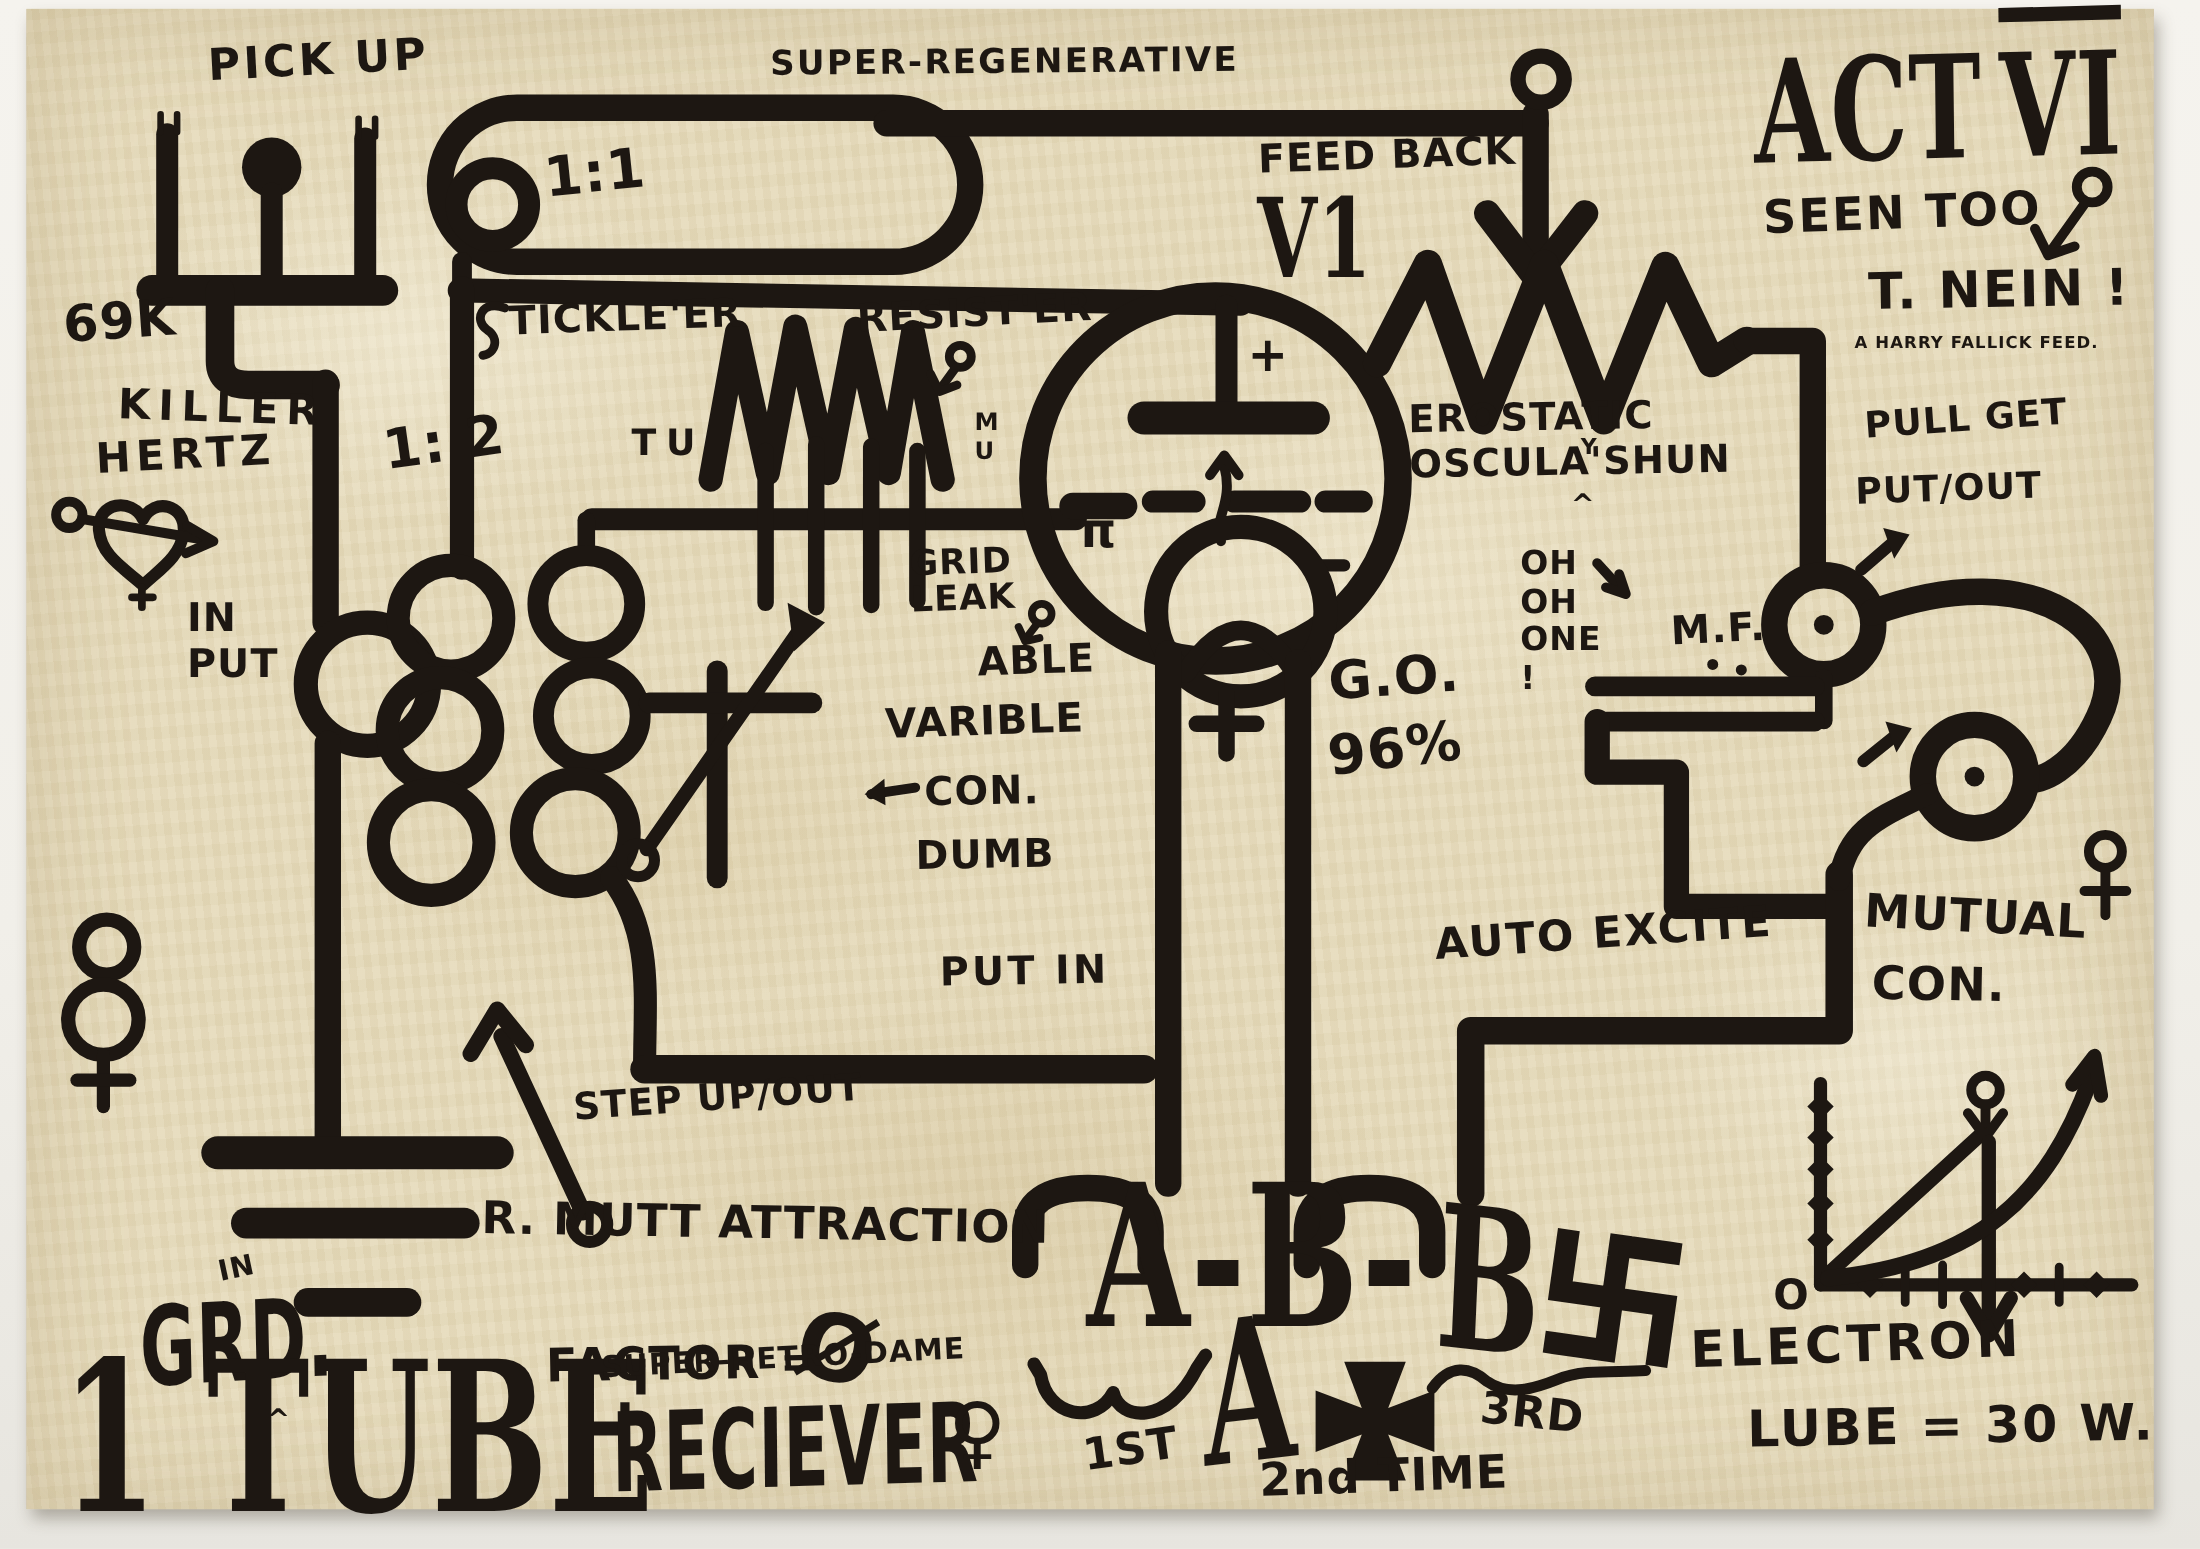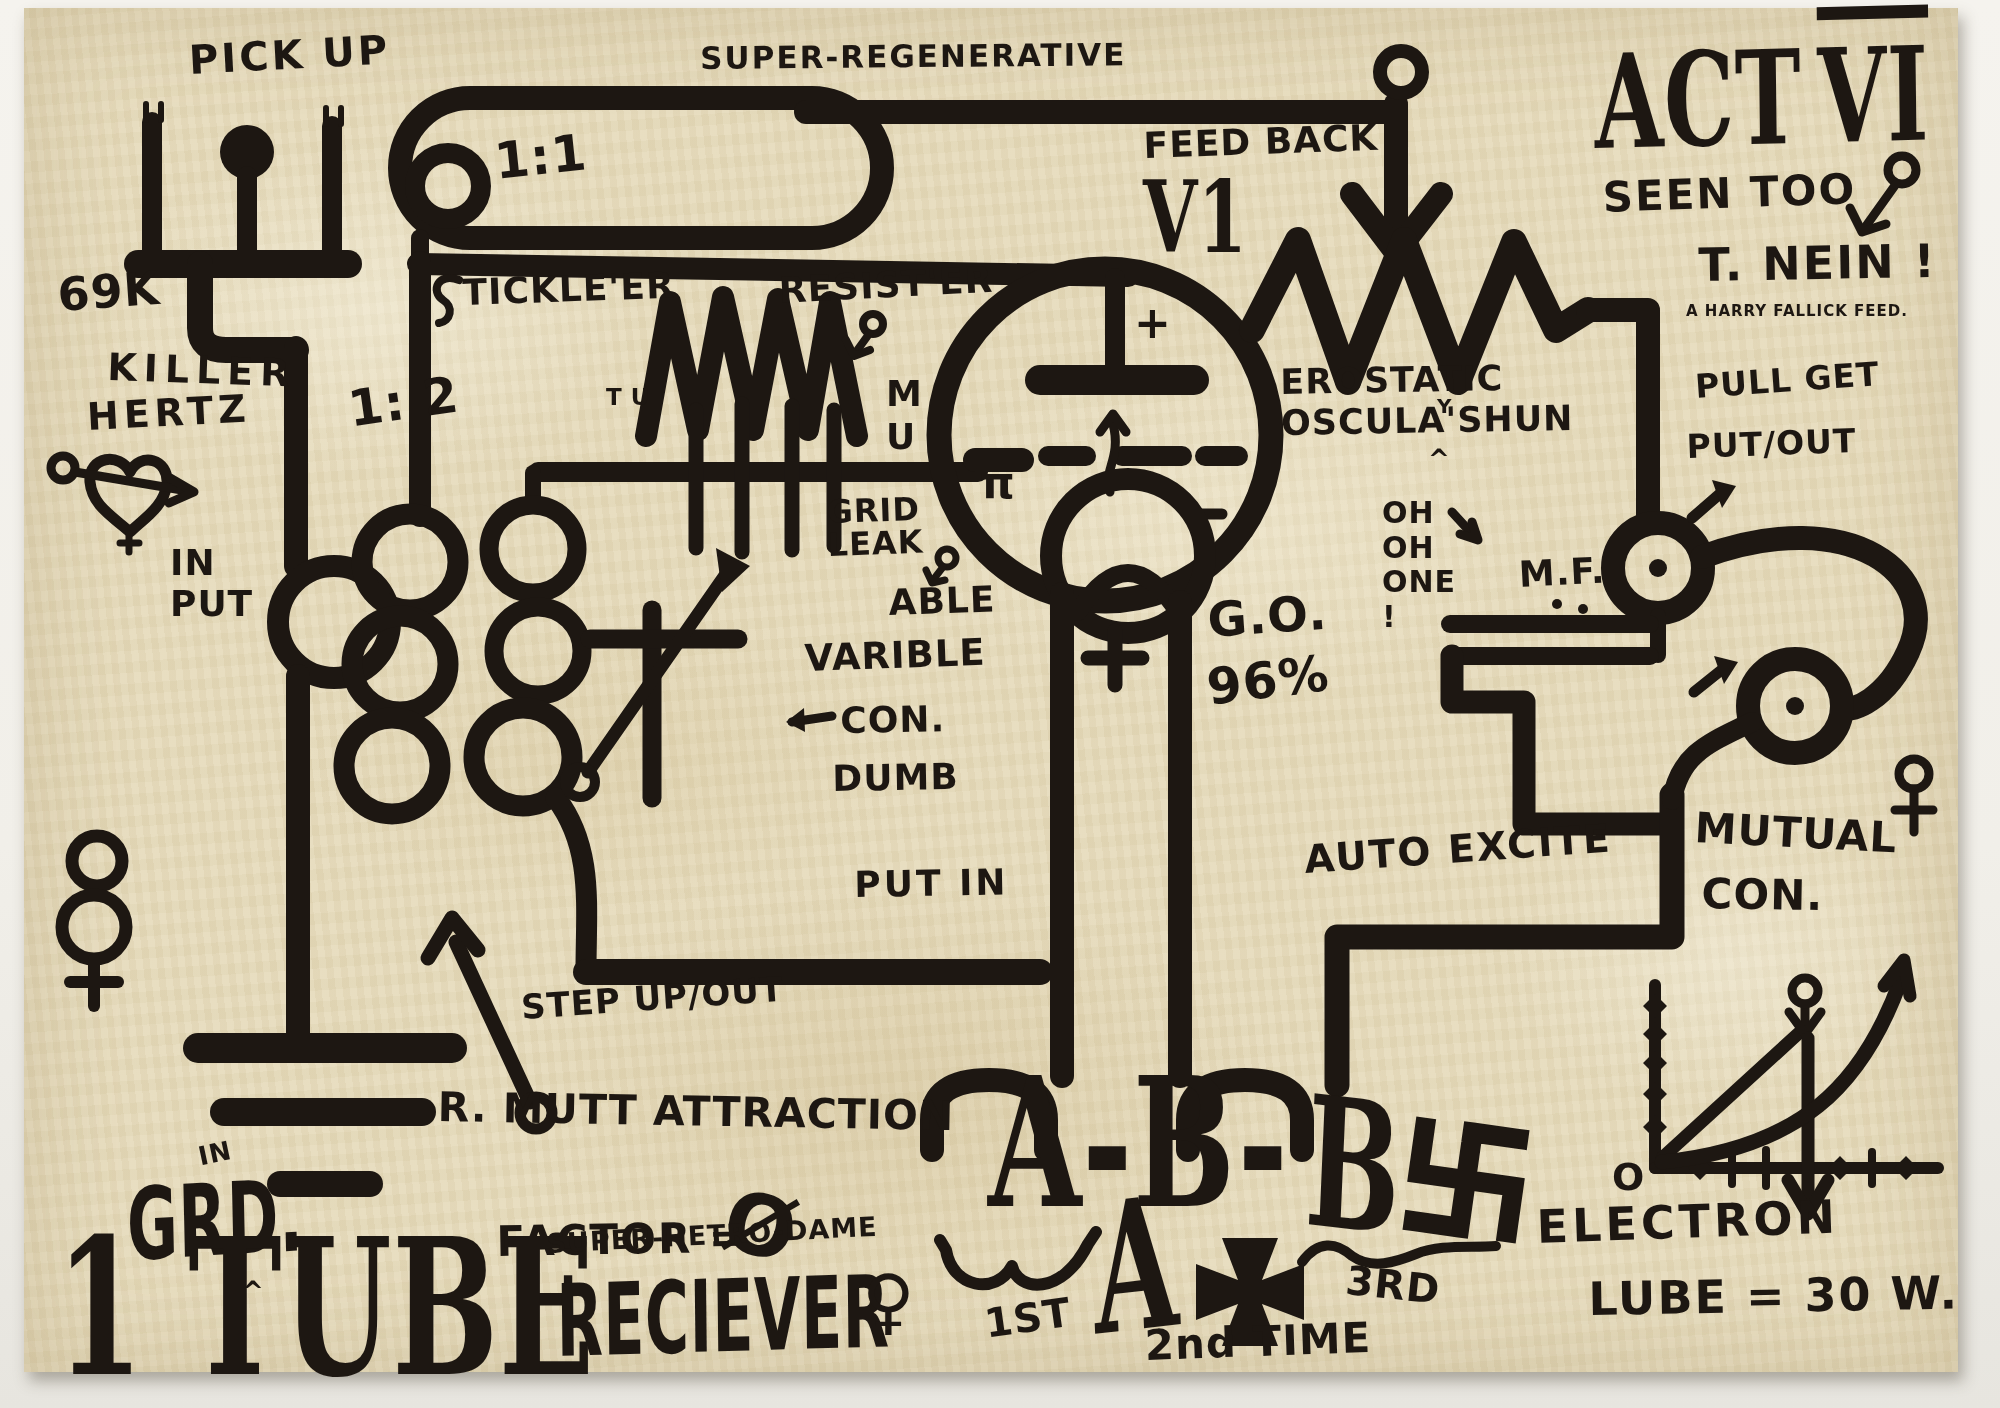--- a/index.html
+++ b/index.html
@@ -268,22 +268,22 @@
   <div class="lb" style="left:56px;top:272px;font-size:46px;transform:rotate(-4deg)">69K</div>
   <div class="lb" style="left:108px;top:348px;font-size:38px;letter-spacing:7px;transform:rotate(2deg)">KILLER</div>
   <div class="lb" style="left:86px;top:398px;font-size:38px;letter-spacing:5px;transform:rotate(-3deg)">HERTZ</div>
   <div class="lb" style="left:170px;top:542px;font-size:36px;line-height:1.15">IN
 PUT</div>
 
   <div class="lb" style="left:492px;top:136px;font-size:50px;transform:rotate(-6deg)">1:1</div>
   <div class="lb" style="left:345px;top:384px;font-size:50px;transform:rotate(-8deg)">1: 2</div>
   <div class="lb" style="left:462px;top:274px;font-size:36px;transform:rotate(-2deg)">TICKLE'ER</div>
   <div class="lb" style="left:778px;top:272px;font-size:36px;transform:rotate(-3deg)">RESIST'ER</div>
-  <div class="lb" style="left:606px;top:386px;font-size:23px;letter-spacing:9px">TU</div>
-  <div class="lb" style="left:886px;top:372px;font-size:36px;width:36px;word-break:break-all;line-height:1.2">MU</div>
+  <div class="lb" style="left:574px;top:386px;font-size:33px;letter-spacing:9px">TU</div>
+  <div class="lb" style="left:886px;top:372px;font-size:22px;width:36px;word-break:break-all;line-height:1.2">MU</div>
   <div class="lb" style="left:826px;top:496px;font-size:32px;transform:rotate(-2deg)">GRID
 LEAK</div>
 
   <div class="lb" style="left:1280px;top:362px;font-size:35px;line-height:1.18;transform:rotate(-1deg)">EROSTATIC
 OSCULA'SHUN</div>
   <div class="lb" style="left:1437px;top:396px;font-size:20px">Y</div>
   <div class="lb" style="left:1428px;top:446px;font-size:26px">^</div>
   <div class="lb" style="left:1694px;top:370px;font-size:33px;transform:rotate(-4deg)">PULL GET</div>
   <div class="lb" style="left:1686px;top:430px;font-size:33px;transform:rotate(-2deg)">PUT/OUT</div>
   <div class="lb" style="left:1382px;top:496px;font-size:30px;line-height:1.15">OH

